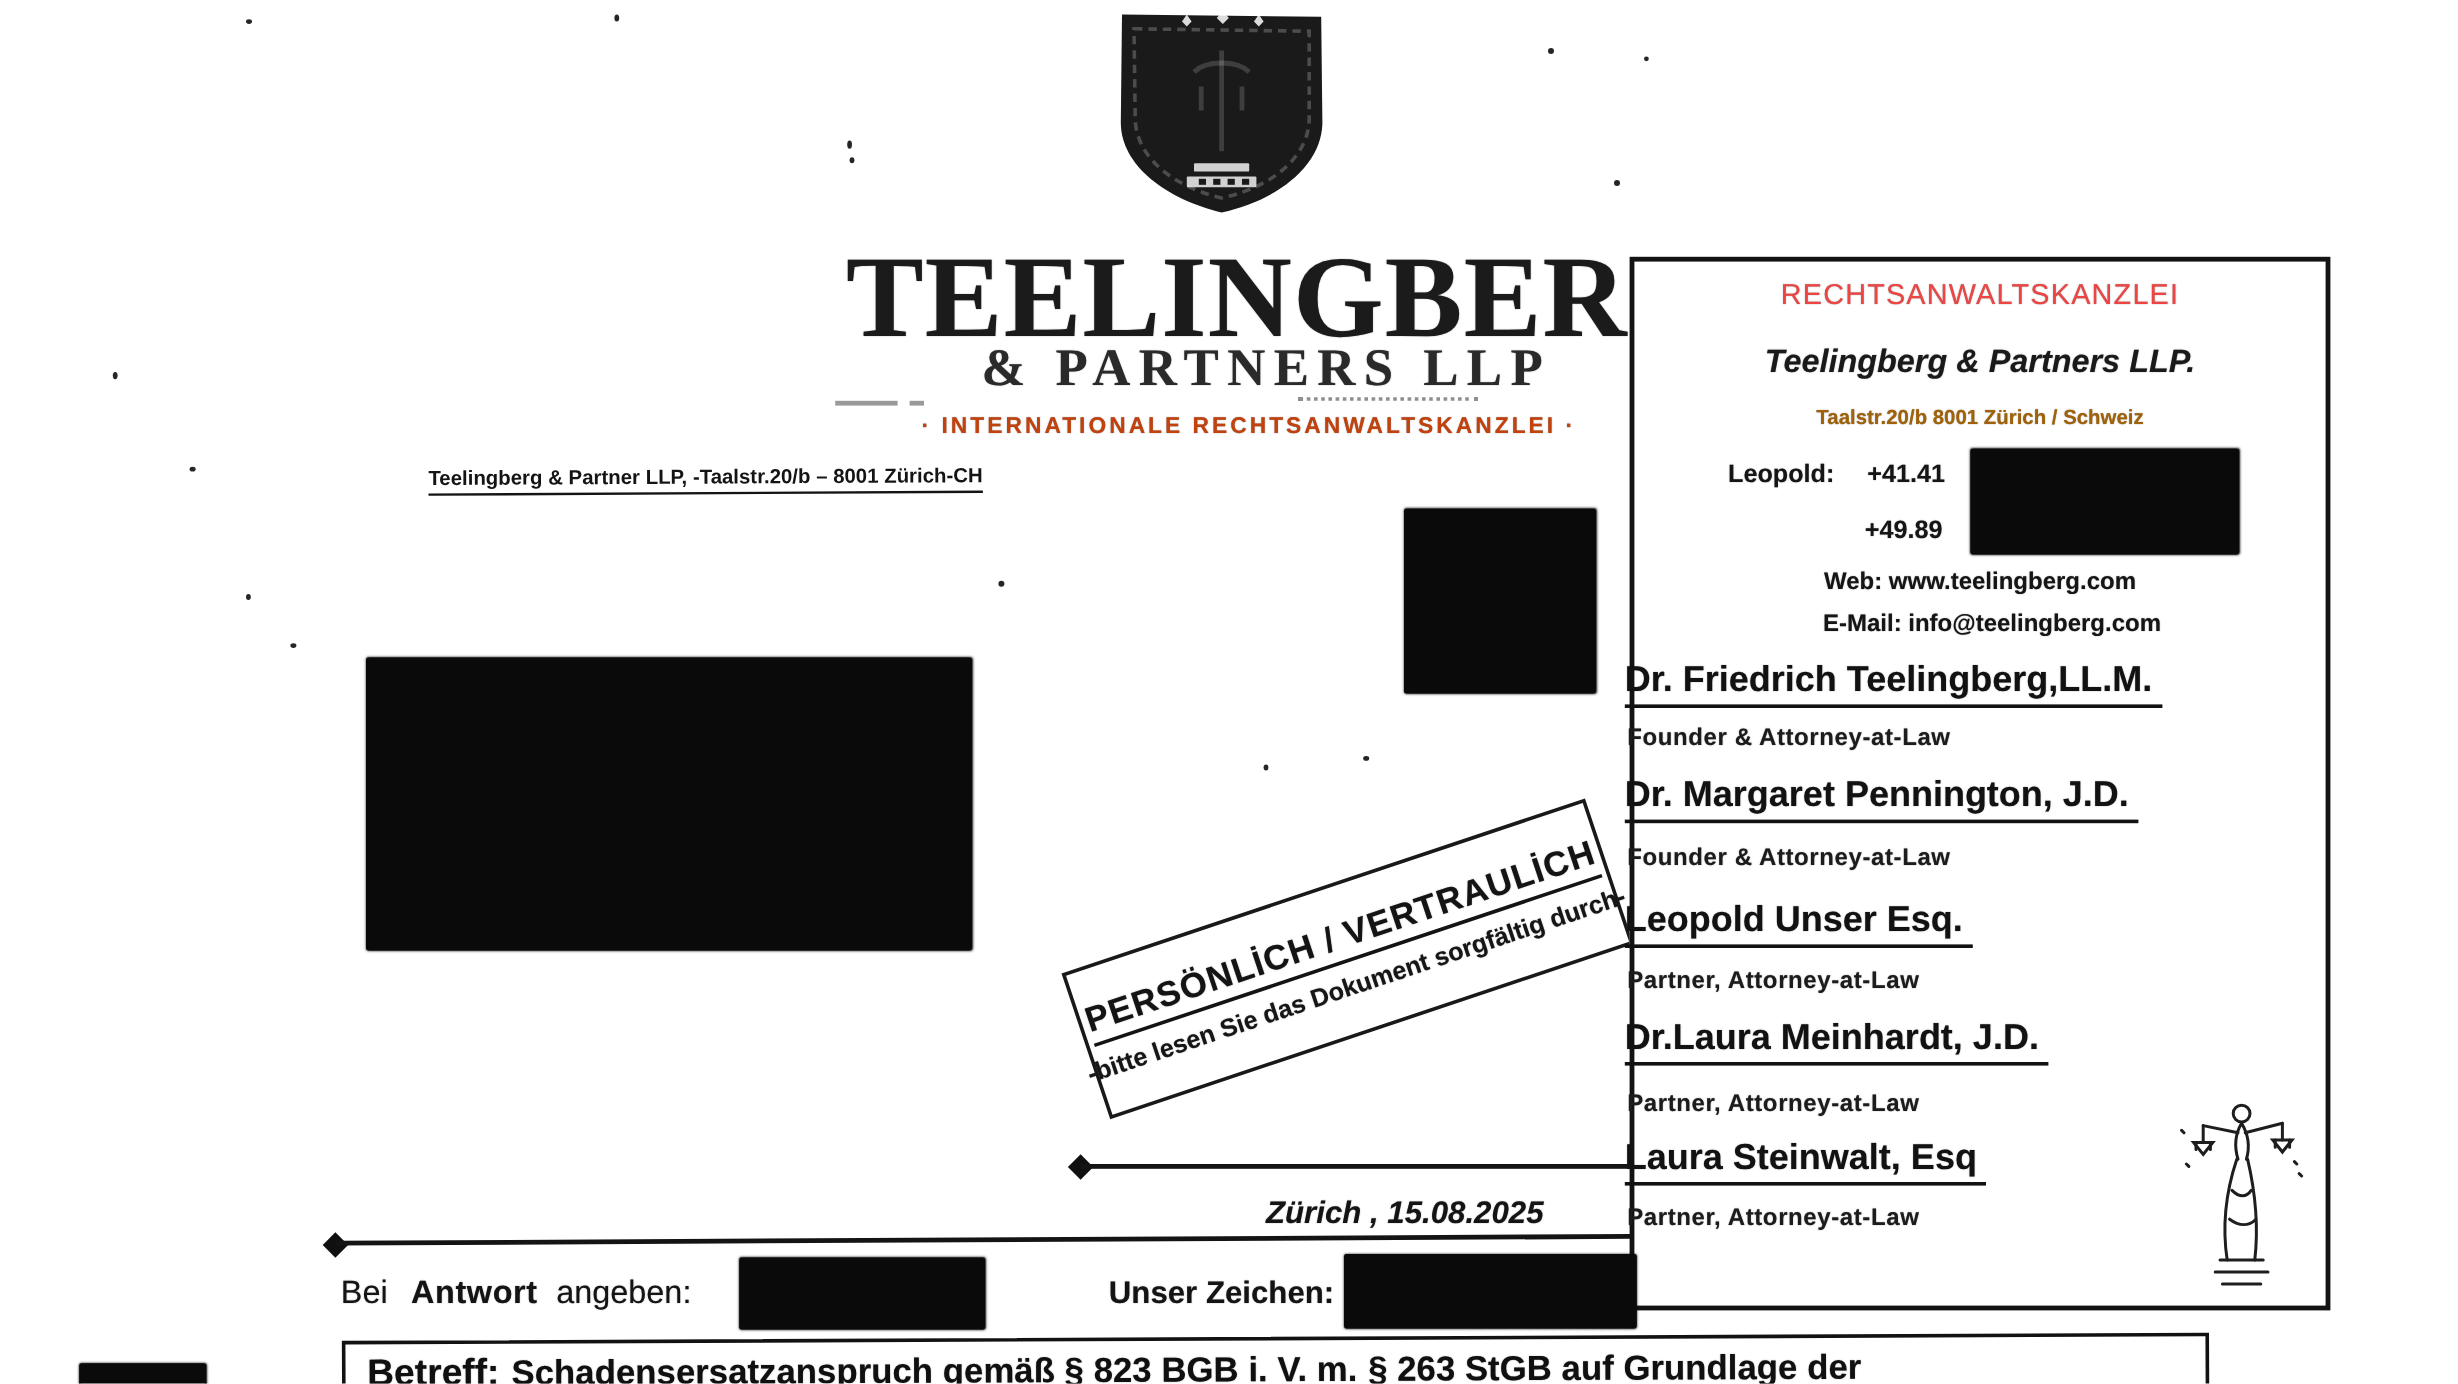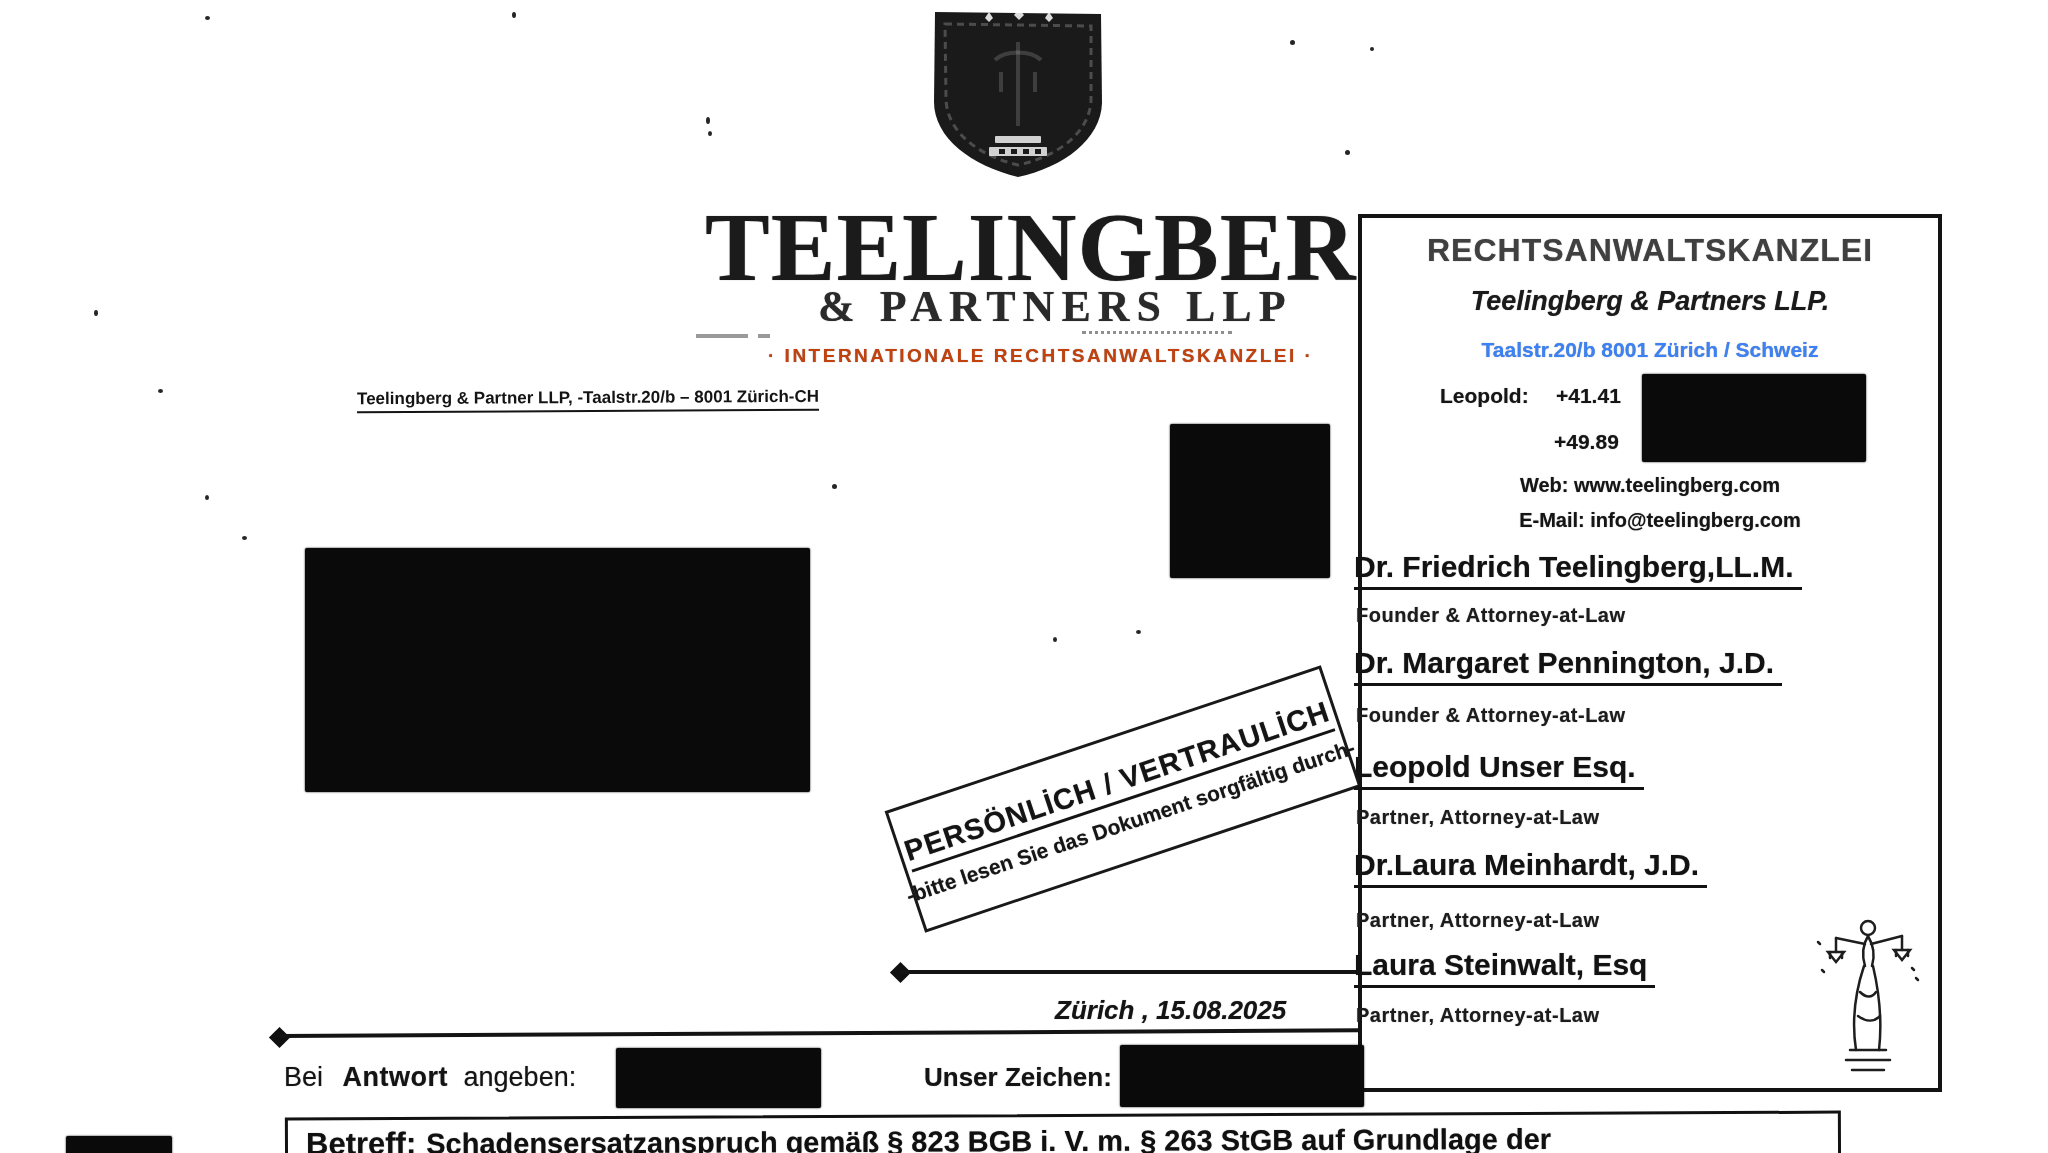--- a/index.html
+++ b/index.html
@@ -36,23 +36,23 @@
     border-bottom:2px solid #141414; padding-bottom:2px;
     white-space:nowrap; transform:rotate(-0.3deg);
   }
 
   
   .sidebar-box {
     position:absolute; left:1358px; top:214px; width:584px; height:878px;
     border:4px solid #131313; background:#ffffff;
   }
   .sb-line { position:absolute; left:1362px; width:576px; text-align:center; white-space:nowrap; }
-  .sb-heading { font-weight:700; font-size:32px; letter-spacing:1px; color:#404040; }
+  .sb-heading { font-weight:400; font-size:24px; letter-spacing:1px; color:#ef4444; }
   .sb-firm  { font-style:italic; font-weight:600; font-size:27px; color:#1a1a1a; }
-  .sb-addr  { font-weight:600; font-size:21px; color:#3b82f6; }
+  .sb-addr  { font-weight:600; font-size:17px; color:#a16207; }
   .sb-contact { font-weight:600; font-size:20px; color:#151515; }
   .sb-phone { position:absolute; font-weight:600; font-size:21px; color:#151515; white-space:nowrap; }
 
   .person-name {
     position:absolute; left:1354px; white-space:nowrap;
     font-weight:700; font-size:30px; color:#121212;
     border-bottom:3px solid #121212; padding-bottom:3px; padding-right:8px;
   }
   .person-role {
     position:absolute; left:1356px; white-space:nowrap;

